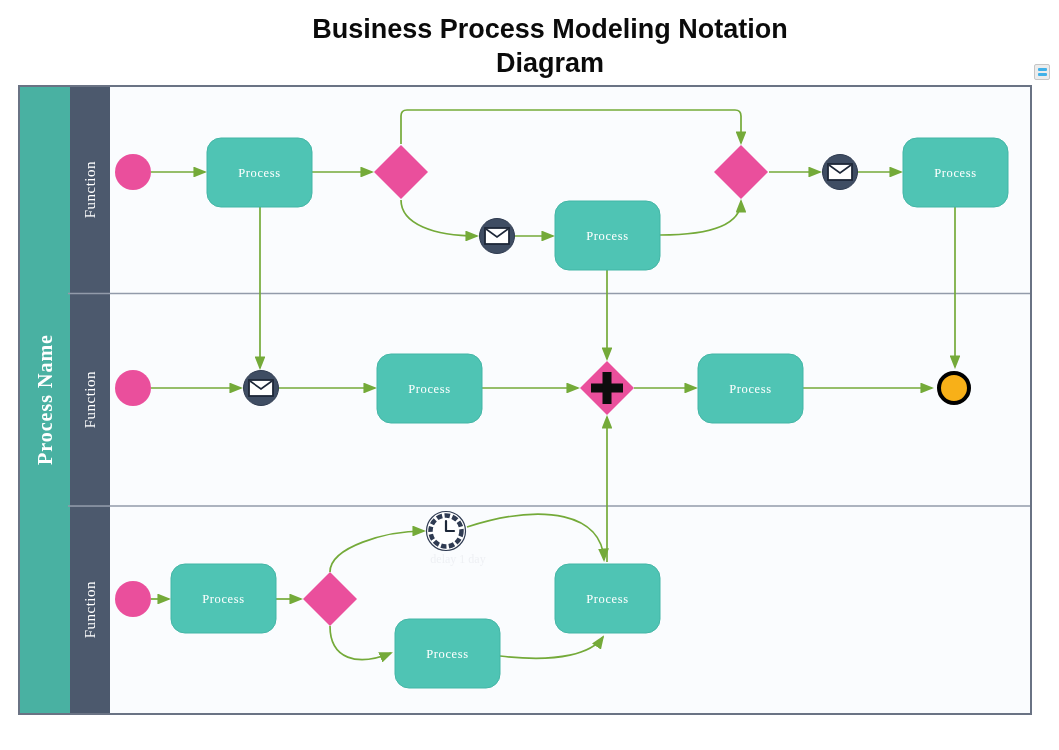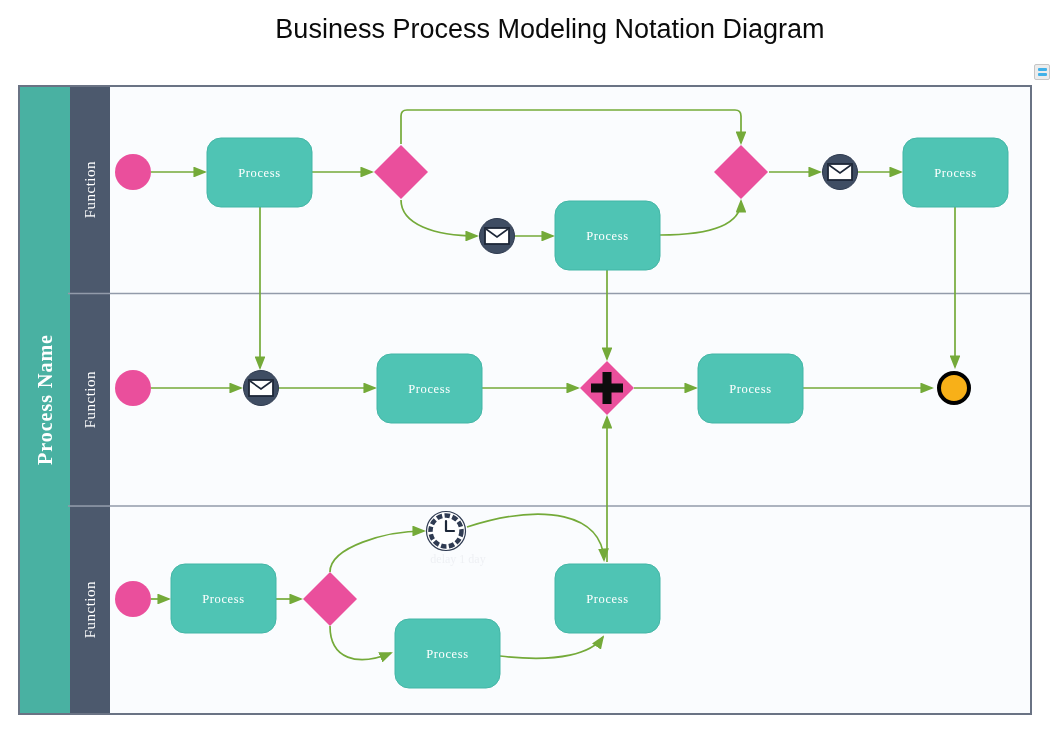--- a/index.html
+++ b/index.html
@@ -5,21 +5,21 @@
   :root{
     --c-header:#49b1a2; --c-strip:#4c596d; --c-task:#4fc4b4; --c-event:#ea4f9c;
     --c-gateway:#ea4f9c; --c-edge:#74aa39; --c-message:#3f4d63; --c-end:#f8b018;
     --c-pool-bg:#fafcfe;
   }
   *{margin:0;padding:0;box-sizing:border-box}
   html,body{background:#ffffff}
   .page{position:relative;width:1059px;height:750px;background:#ffffff;overflow:hidden;
         font-family:"Liberation Sans",sans-serif}
   .title{position:absolute;left:270px;top:12px;width:560px;text-align:center;
-         font-weight:normal;font-size:27px;line-height:34px;color:#0b0b0b;
+         font-weight:bold;font-size:27px;line-height:34px;color:#0b0b0b;
          font-family:"Liberation Sans",sans-serif}
   .corner-icon{position:absolute;left:1034px;top:64px;width:16px;height:16px;
          background:#ececec;border:1px solid #c6c6c6;border-radius:2px;
          display:flex;flex-direction:column;justify-content:center;align-items:center;gap:2px}
   .corner-icon .bar{width:9px;height:3px;background:#41b1e8;border-radius:1px}
   .pool{position:absolute;left:18px;top:85px;width:1014px;height:630px;
         border:2px solid #6a7384;background:var(--c-pool-bg)}
   .pool-header{position:absolute;left:0;top:0;width:50px;height:626px;background:var(--c-header);
         display:flex;align-items:center;justify-content:center}
   .lane-strip{position:absolute;left:50px;width:40px;background:var(--c-strip);

